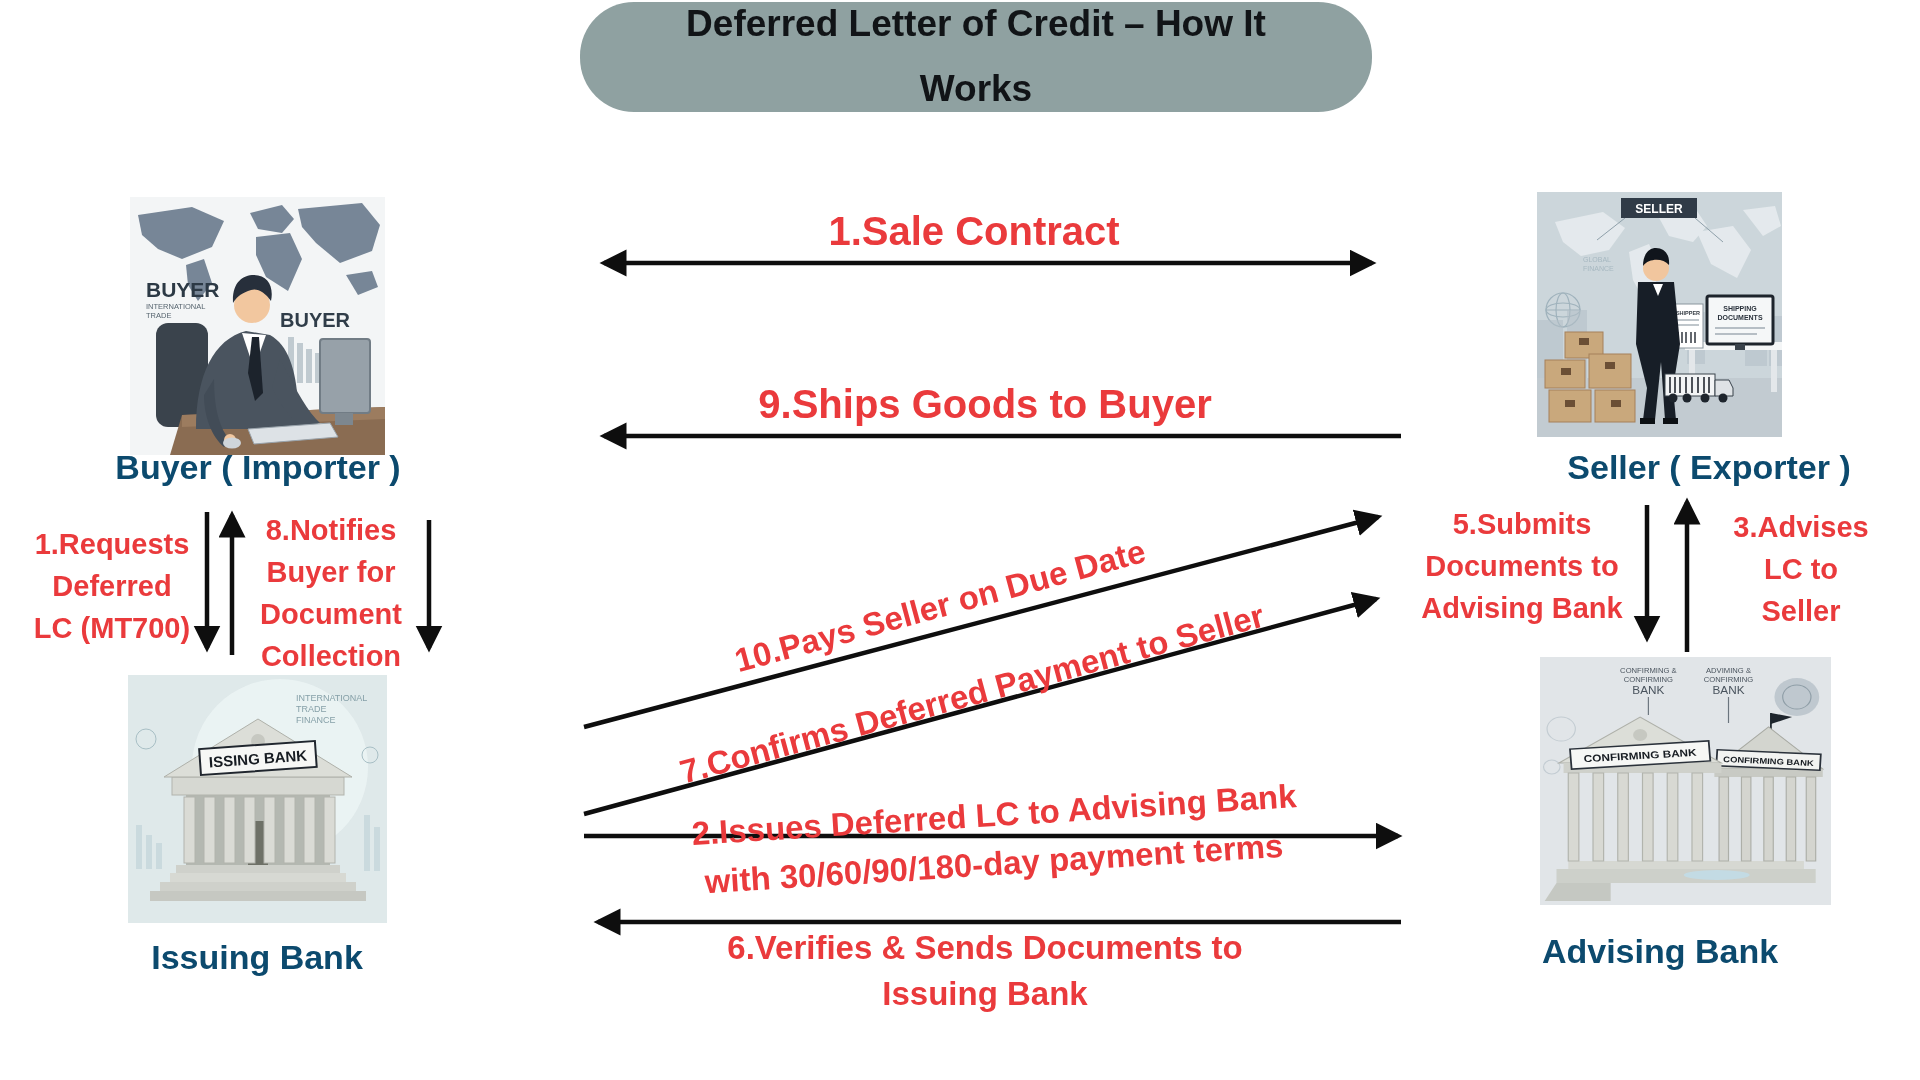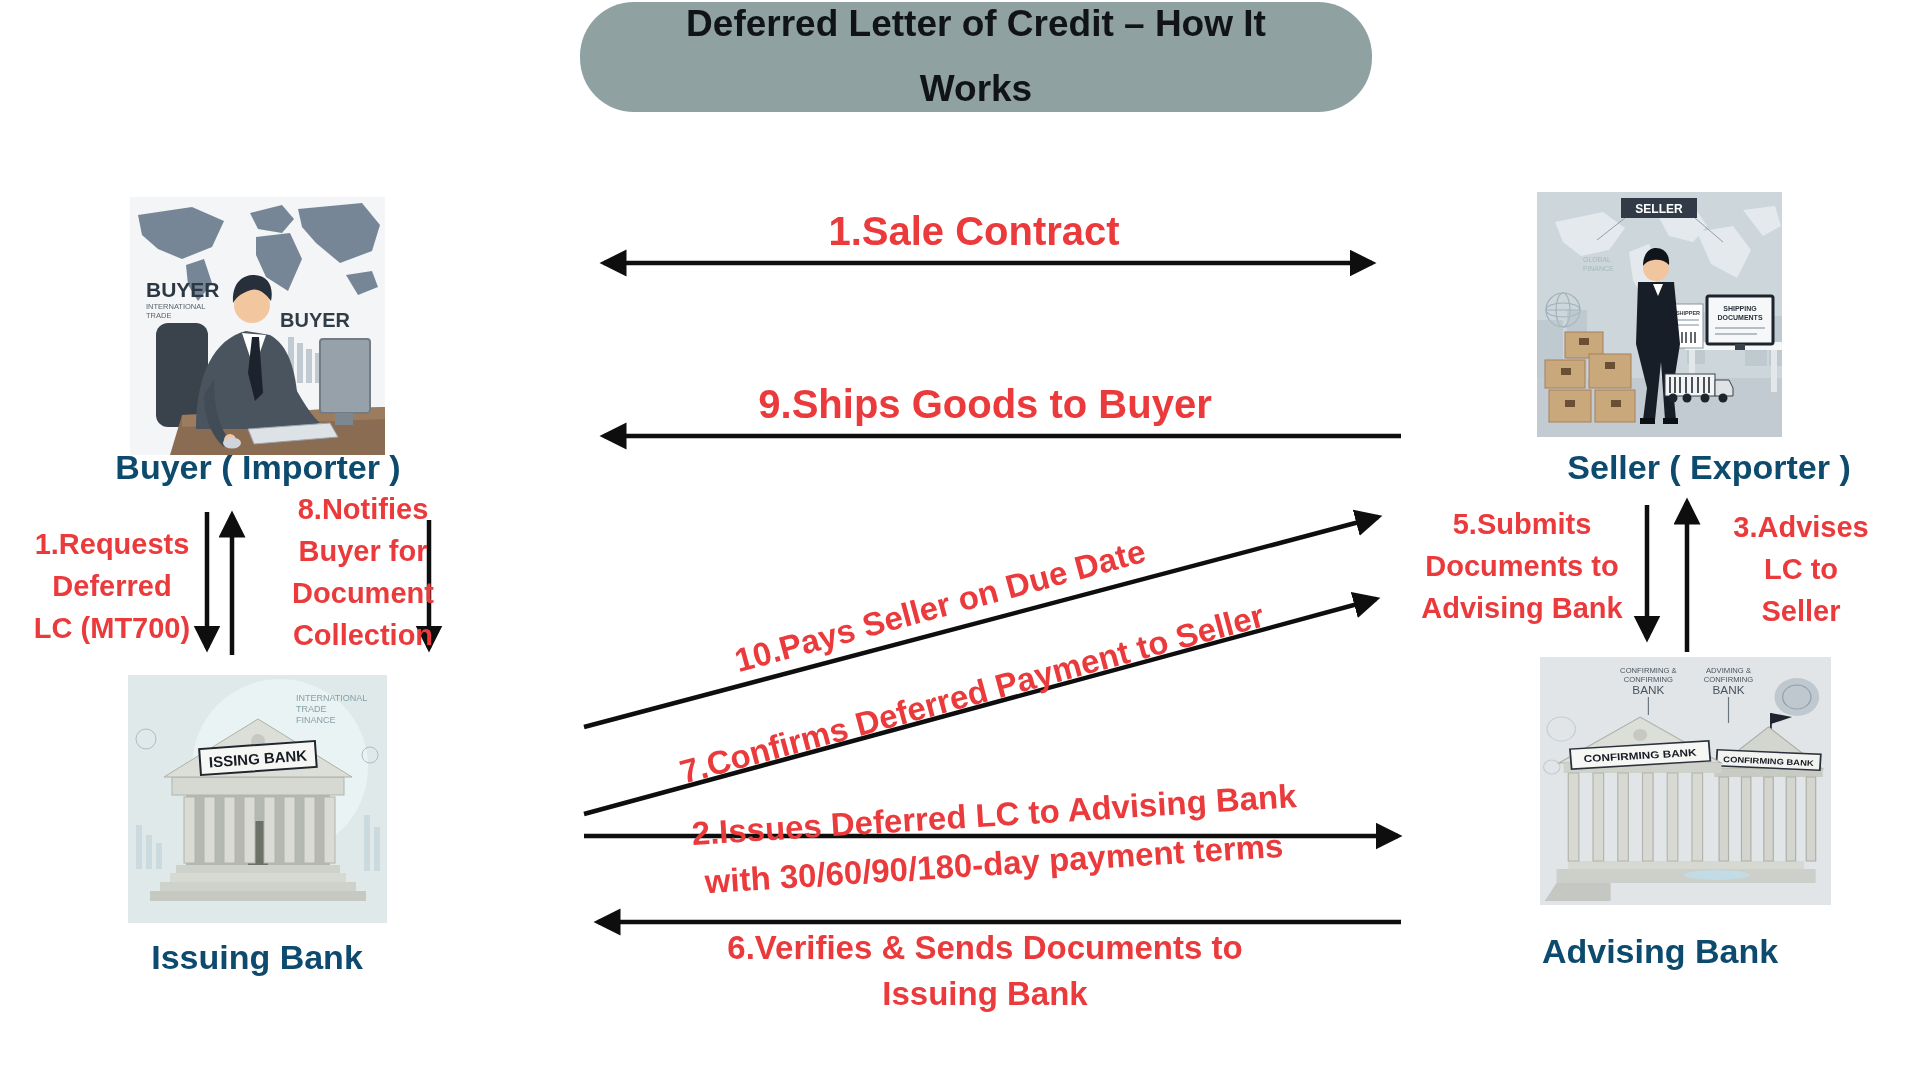--- a/index.html
+++ b/index.html
@@ -325,21 +325,21 @@
     </svg>
   </div>
   <div class="entity-label" style="left:1660px;top:932px;">Advising Bank</div>
 
   <div class="step-label size-side" style="left:112px;top:586px;">
     <div>1.Requests</div>
     <div>Deferred</div>
     <div>LC (MT700)</div>
   </div>
 
-  <div class="step-label size-side" style="left:331px;top:572px;margin-left:32px;">
+  <div class="step-label size-side" style="left:331px;top:593px;">
     <div>8.Notifies</div>
     <div>Buyer for</div>
     <div>Document</div>
     <div>Collection</div>
   </div>
 
 
   <div class="step-label size-side" style="left:1522px;top:566px;">
     <div>5.Submits</div>
     <div>Documents to</div>

